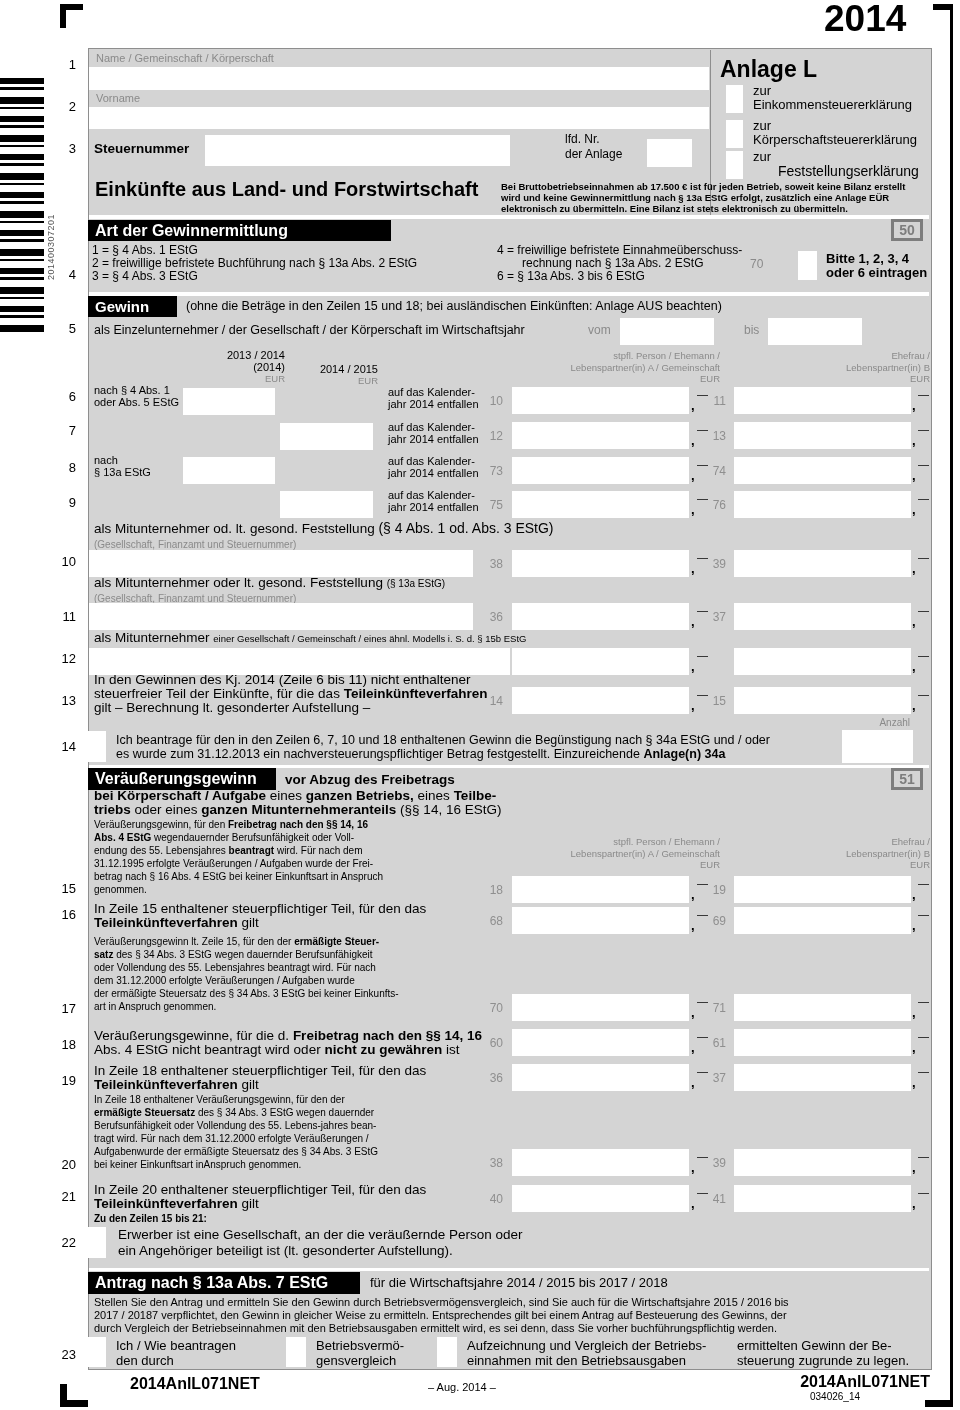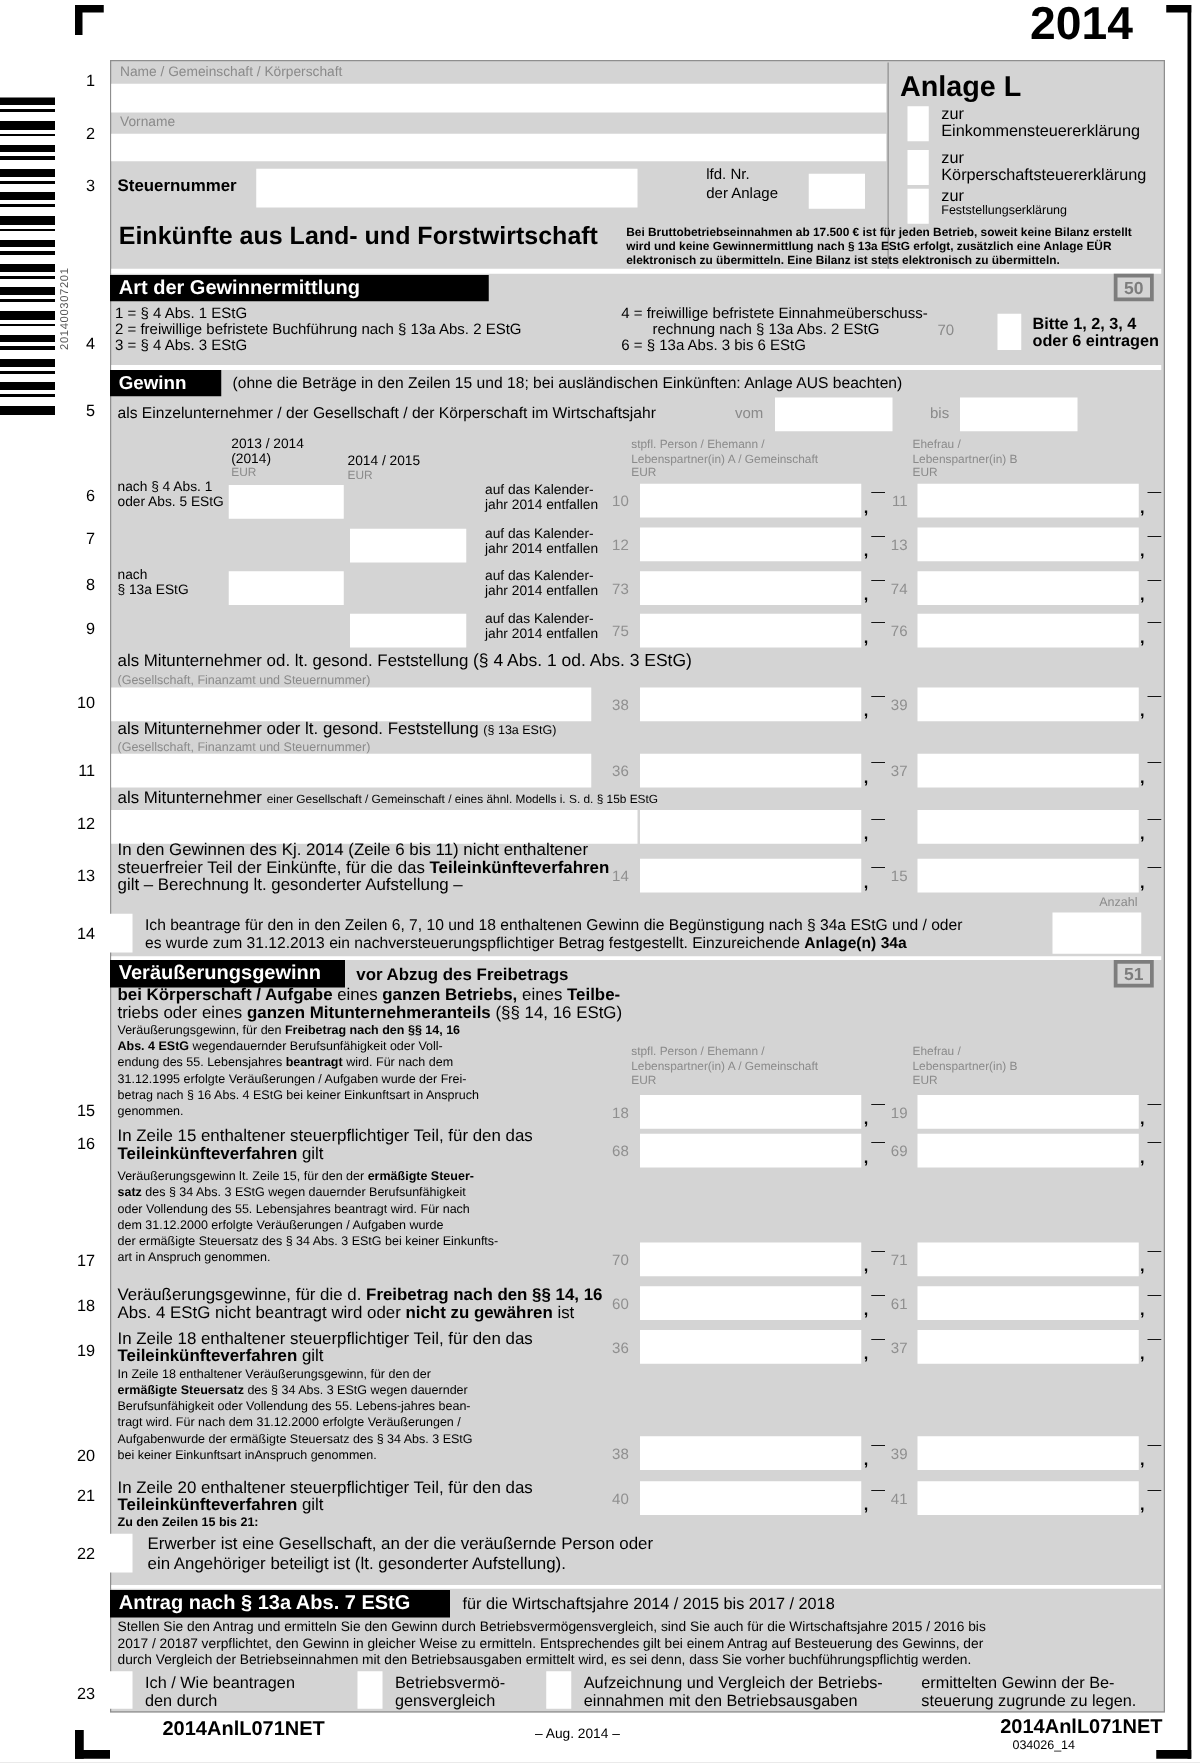--- a/index.html
+++ b/index.html
@@ -25,21 +25,21 @@
   .amt .code-l{left:453px;width:50px}
   .amt .code-r{left:694px;width:32px}
   .amt .fbox{position:absolute;top:0;height:27px;background:#fff}
   .amt .box-l{left:512px;width:177px}
   .amt .box-r{left:734px;width:177px}
   .amt .cd{position:absolute;top:0;width:22px;height:27px}
   .amt .cd-l{left:691px}
   .amt .cd-r{left:912px}
   .amt .cd .c{position:absolute;left:0;top:11px;font-size:13px;font-weight:bold}
   .amt .cd .d{position:absolute;left:6px;top:1px;font-size:11px}
-  .colhead{position:absolute;text-align:left;font-size:9.5px;line-height:11.5px;color:#8a8a8a}
+  .colhead{position:absolute;text-align:right;font-size:9.5px;line-height:11.5px;color:#8a8a8a}
   .smallprint{font-size:10px;line-height:1.05}
   .barcode{position:absolute;left:0;top:78px;width:44px;height:257px;
     background:repeating-linear-gradient(180deg,#000 0 6px,#fff 6px 9px,#000 9px 12px,#fff 12px 19px,#000 19px 26px,#fff 26px 29px,#000 29px 31px,#fff 31px 38px)}
   .vtext{position:absolute;writing-mode:vertical-rl;transform:rotate(180deg);
          font-size:9px;color:#555;letter-spacing:.5px}
 </style>
 </head>
 <body>
 
 <div class="corner" style="left:60px;top:4px;width:23px;height:6px"></div>
@@ -94,21 +94,21 @@
 <div class="vline" style="left:710px;top:50px;height:168px"></div>
 <div class="t b" style="left:720px;top:57px;font-size:23px">Anlage L</div>
 <div class="cbx" style="left:726px;top:85px;width:17px;height:28px"></div>
 <div class="t" style="left:753px;top:84px;font-size:13px">zur</div>
 <div class="t" style="left:753px;top:98px;font-size:13px">Einkommensteuererklärung</div>
 <div class="cbx" style="left:726px;top:120px;width:17px;height:28px"></div>
 <div class="t" style="left:753px;top:119px;font-size:13px">zur</div>
 <div class="t" style="left:753px;top:133px;font-size:13px">Körperschaftsteuererklärung</div>
 <div class="cbx" style="left:726px;top:151px;width:17px;height:28px"></div>
 <div class="t" style="left:753px;top:150px;font-size:13px">zur</div>
-<div class="t" style="left:753px;top:164px;font-size:10px">Feststellungserklärung</div>
+<div class="t" style="left:778px;top:164px;font-size:14px">Feststellungserklärung</div>
 
 <div class="t b" style="left:95px;top:179px;font-size:20px">Einkünfte aus Land- und Forstwirtschaft</div>
 <div class="t b" style="left:501px;top:182px;font-size:9.5px">Bei Bruttobetriebseinnahmen ab 17.500 € ist für jeden Betrieb, soweit keine Bilanz erstellt</div>
 <div class="t b" style="left:501px;top:193px;font-size:9.5px">wird und keine Gewinnermittlung nach § 13a EStG erfolgt, zusätzlich eine Anlage EÜR</div>
 <div class="t b" style="left:501px;top:204px;font-size:9.5px">elektronisch zu übermitteln. Eine Bilanz ist stets elektronisch zu übermitteln.</div>
 
 <div class="sep" style="left:89px;top:215px;width:840px;height:4px"></div>
 
 <div class="blackbar" style="left:88px;top:220px;width:303px;height:21px;font-size:16px">
     <span>Art der Gewinnermittlung</span>
@@ -319,21 +319,21 @@
 <div class="wbox" style="left:842px;top:730px;width:71px;height:33px"></div>
 
 <div class="sep" style="left:89px;top:765px;width:840px;height:3px"></div>
 
 <div class="blackbar" style="left:88px;top:768px;width:188px;height:22px;font-size:16px">
     <span>Veräußerungsgewinn</span>
   </div>
 <div class="badge" style="left:891px;top:768px">51</div>
 <div class="t b" style="left:285px;top:773px;font-size:13.5px">vor Abzug des Freibetrags</div>
 <div class="t" style="left:94px;top:789px;font-size:13.5px"><span style="font-weight: bold;">bei Körperschaft / Aufgabe </span><span>eines </span><span style="font-weight: bold;">ganzen Betriebs,</span><span> eines </span><span style="font-weight: bold;">Teilbe-</span></div>
-<div class="t" style="left:94px;top:803px;font-size:13.5px"><span style="font-weight: normal;">triebs</span><span> oder eines </span><span style="font-weight: bold;">ganzen Mitunternehmeranteils</span><span> (§§ 14, 16 EStG)</span></div>
+<div class="t" style="left:94px;top:803px;font-size:13.5px"><span style="font-weight: bold;">triebs</span><span> oder eines </span><span style="font-weight: bold;">ganzen Mitunternehmeranteils</span><span> (§§ 14, 16 EStG)</span></div>
 
 <div class="t smallprint" style="left:94px;top:820px"><span>Veräußerungsgewinn, für den </span><span style="font-weight: bold;">Freibetrag nach den §§ 14, 16</span></div>
 <div class="t smallprint" style="left:94px;top:833px"><span style="font-weight: bold;">Abs. 4 EStG</span><span> wegendauernder Berufsunfähigkeit oder Voll-</span></div>
 <div class="t smallprint" style="left:94px;top:846px"><span>endung des 55. Lebensjahres </span><span style="font-weight: bold;">beantragt</span><span> wird. Für nach dem</span></div>
 <div class="t smallprint" style="left:94px;top:859px"><span>31.12.1995 erfolgte Veräußerungen / Aufgaben wurde der Frei-</span></div>
 <div class="t smallprint" style="left:94px;top:872px"><span>betrag nach § 16 Abs. 4 EStG bei keiner Einkunftsart in Anspruch</span></div>
 <div class="t smallprint" style="left:94px;top:885px"><span>genommen.</span></div>
 
 <div class="colhead" style="left:505px;top:836px;width:215px">
   <div>stpfl. Person / Ehemann /</div>

